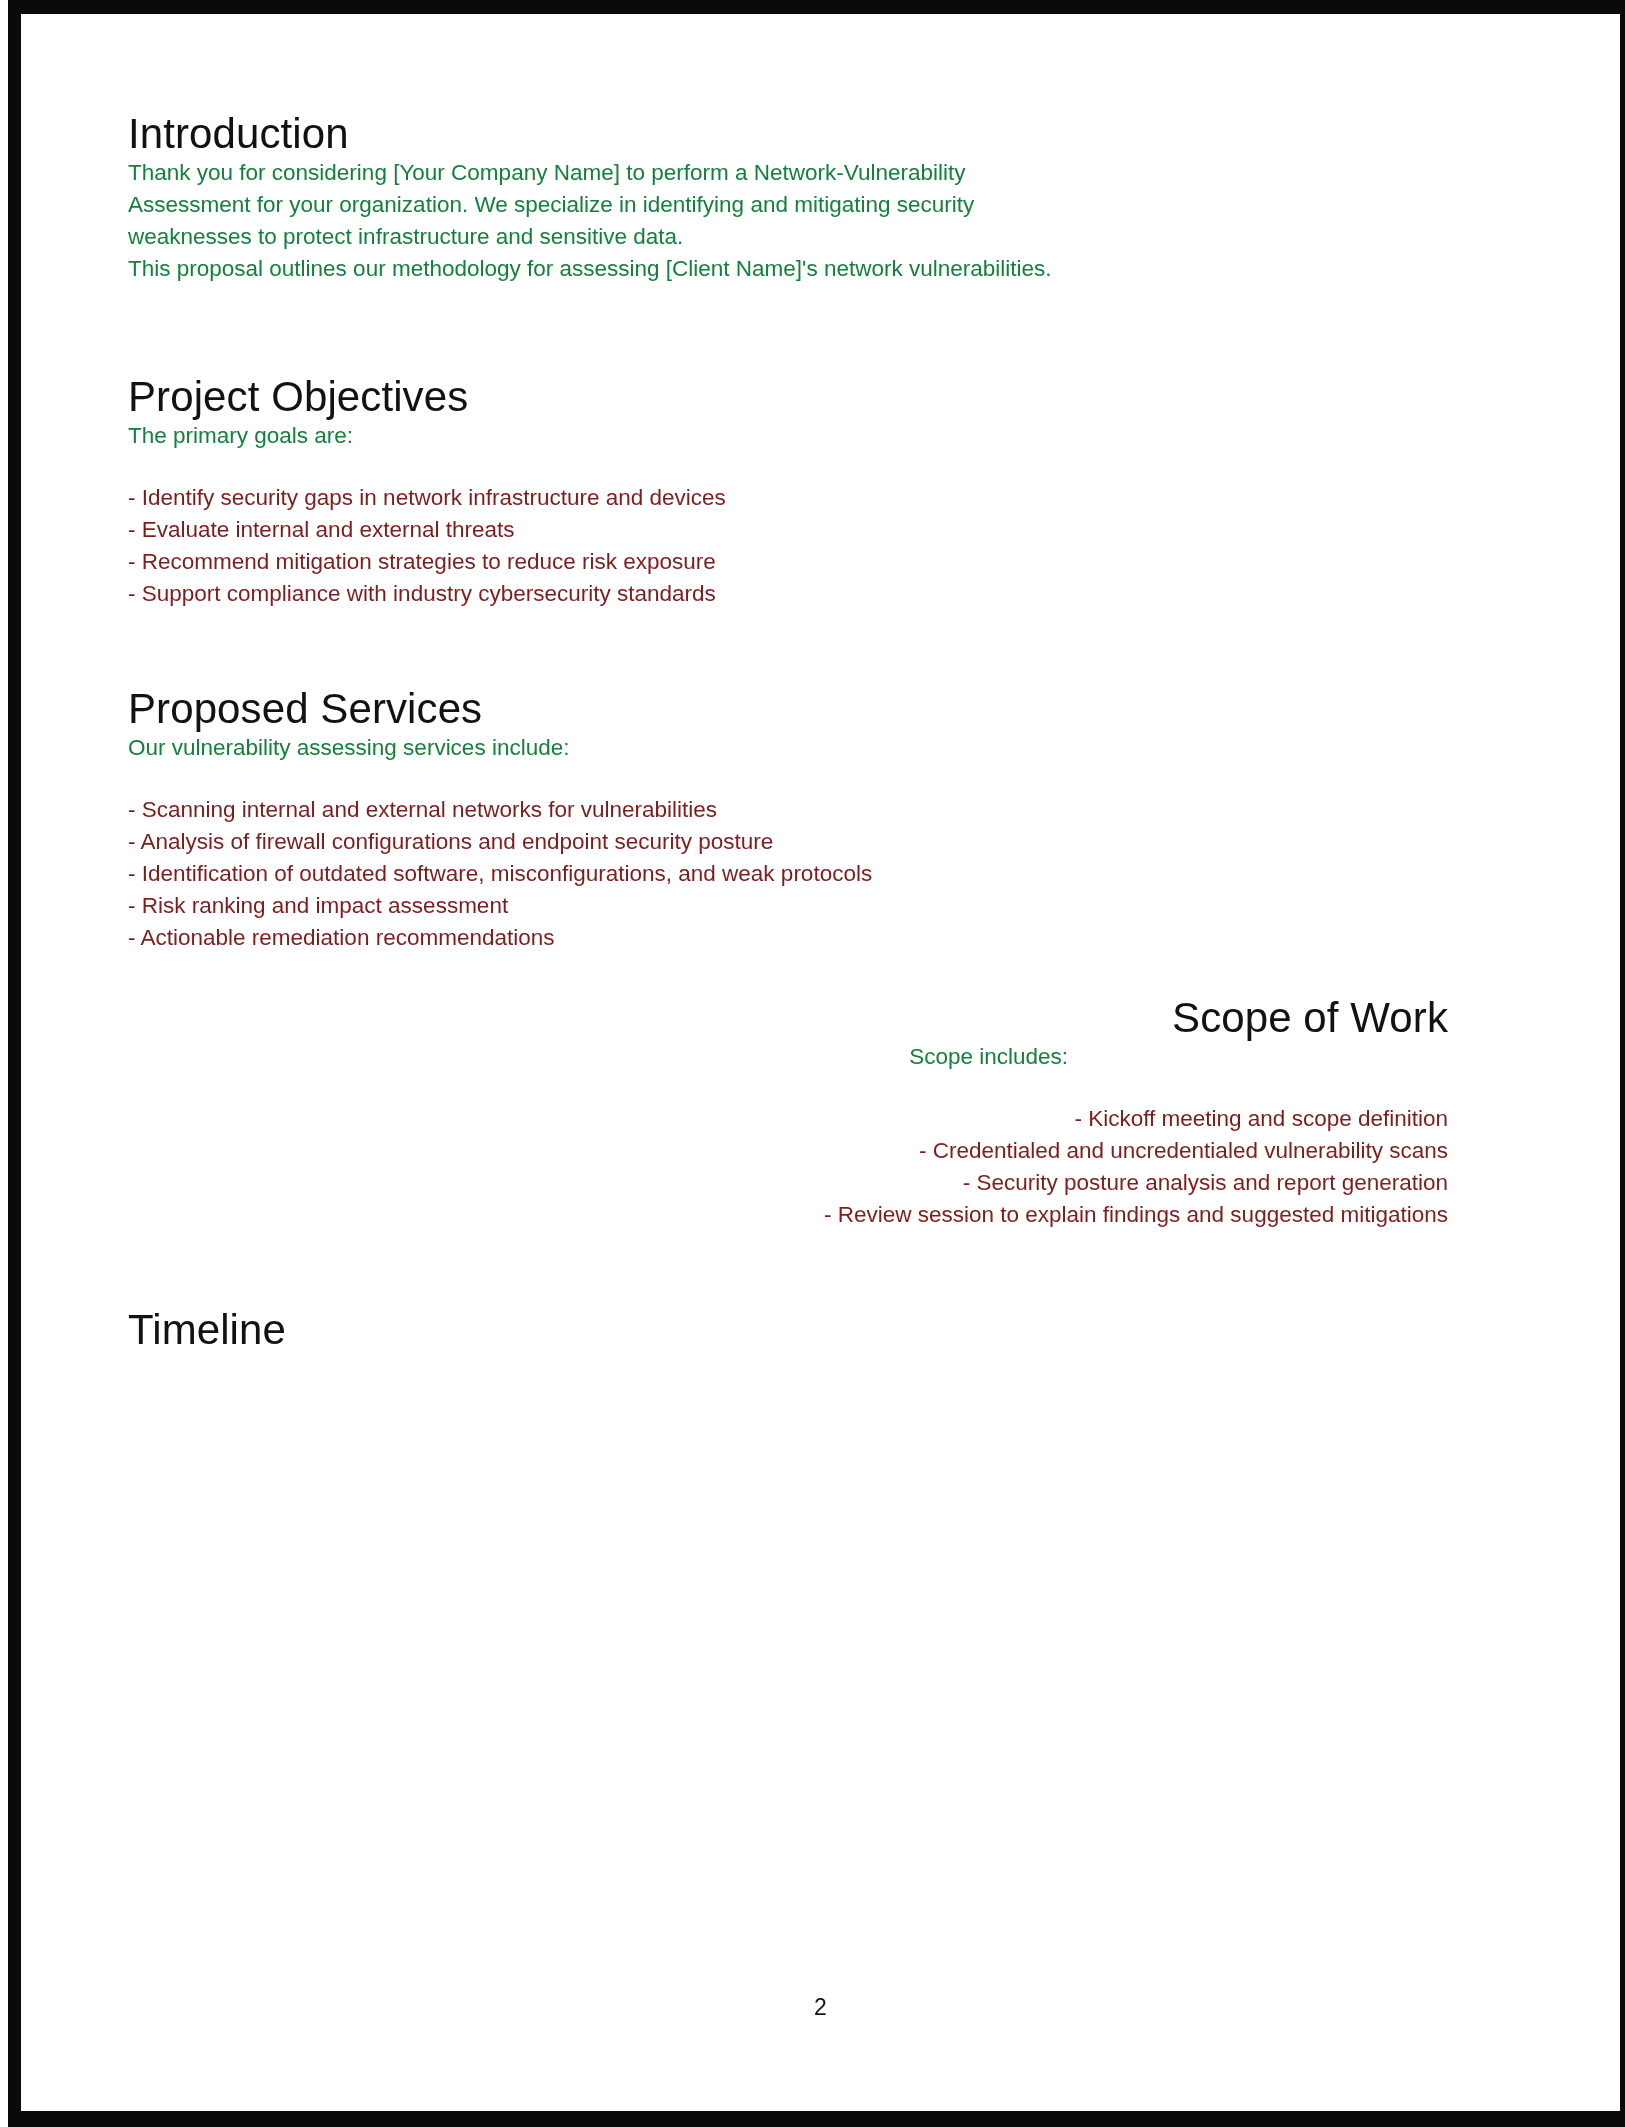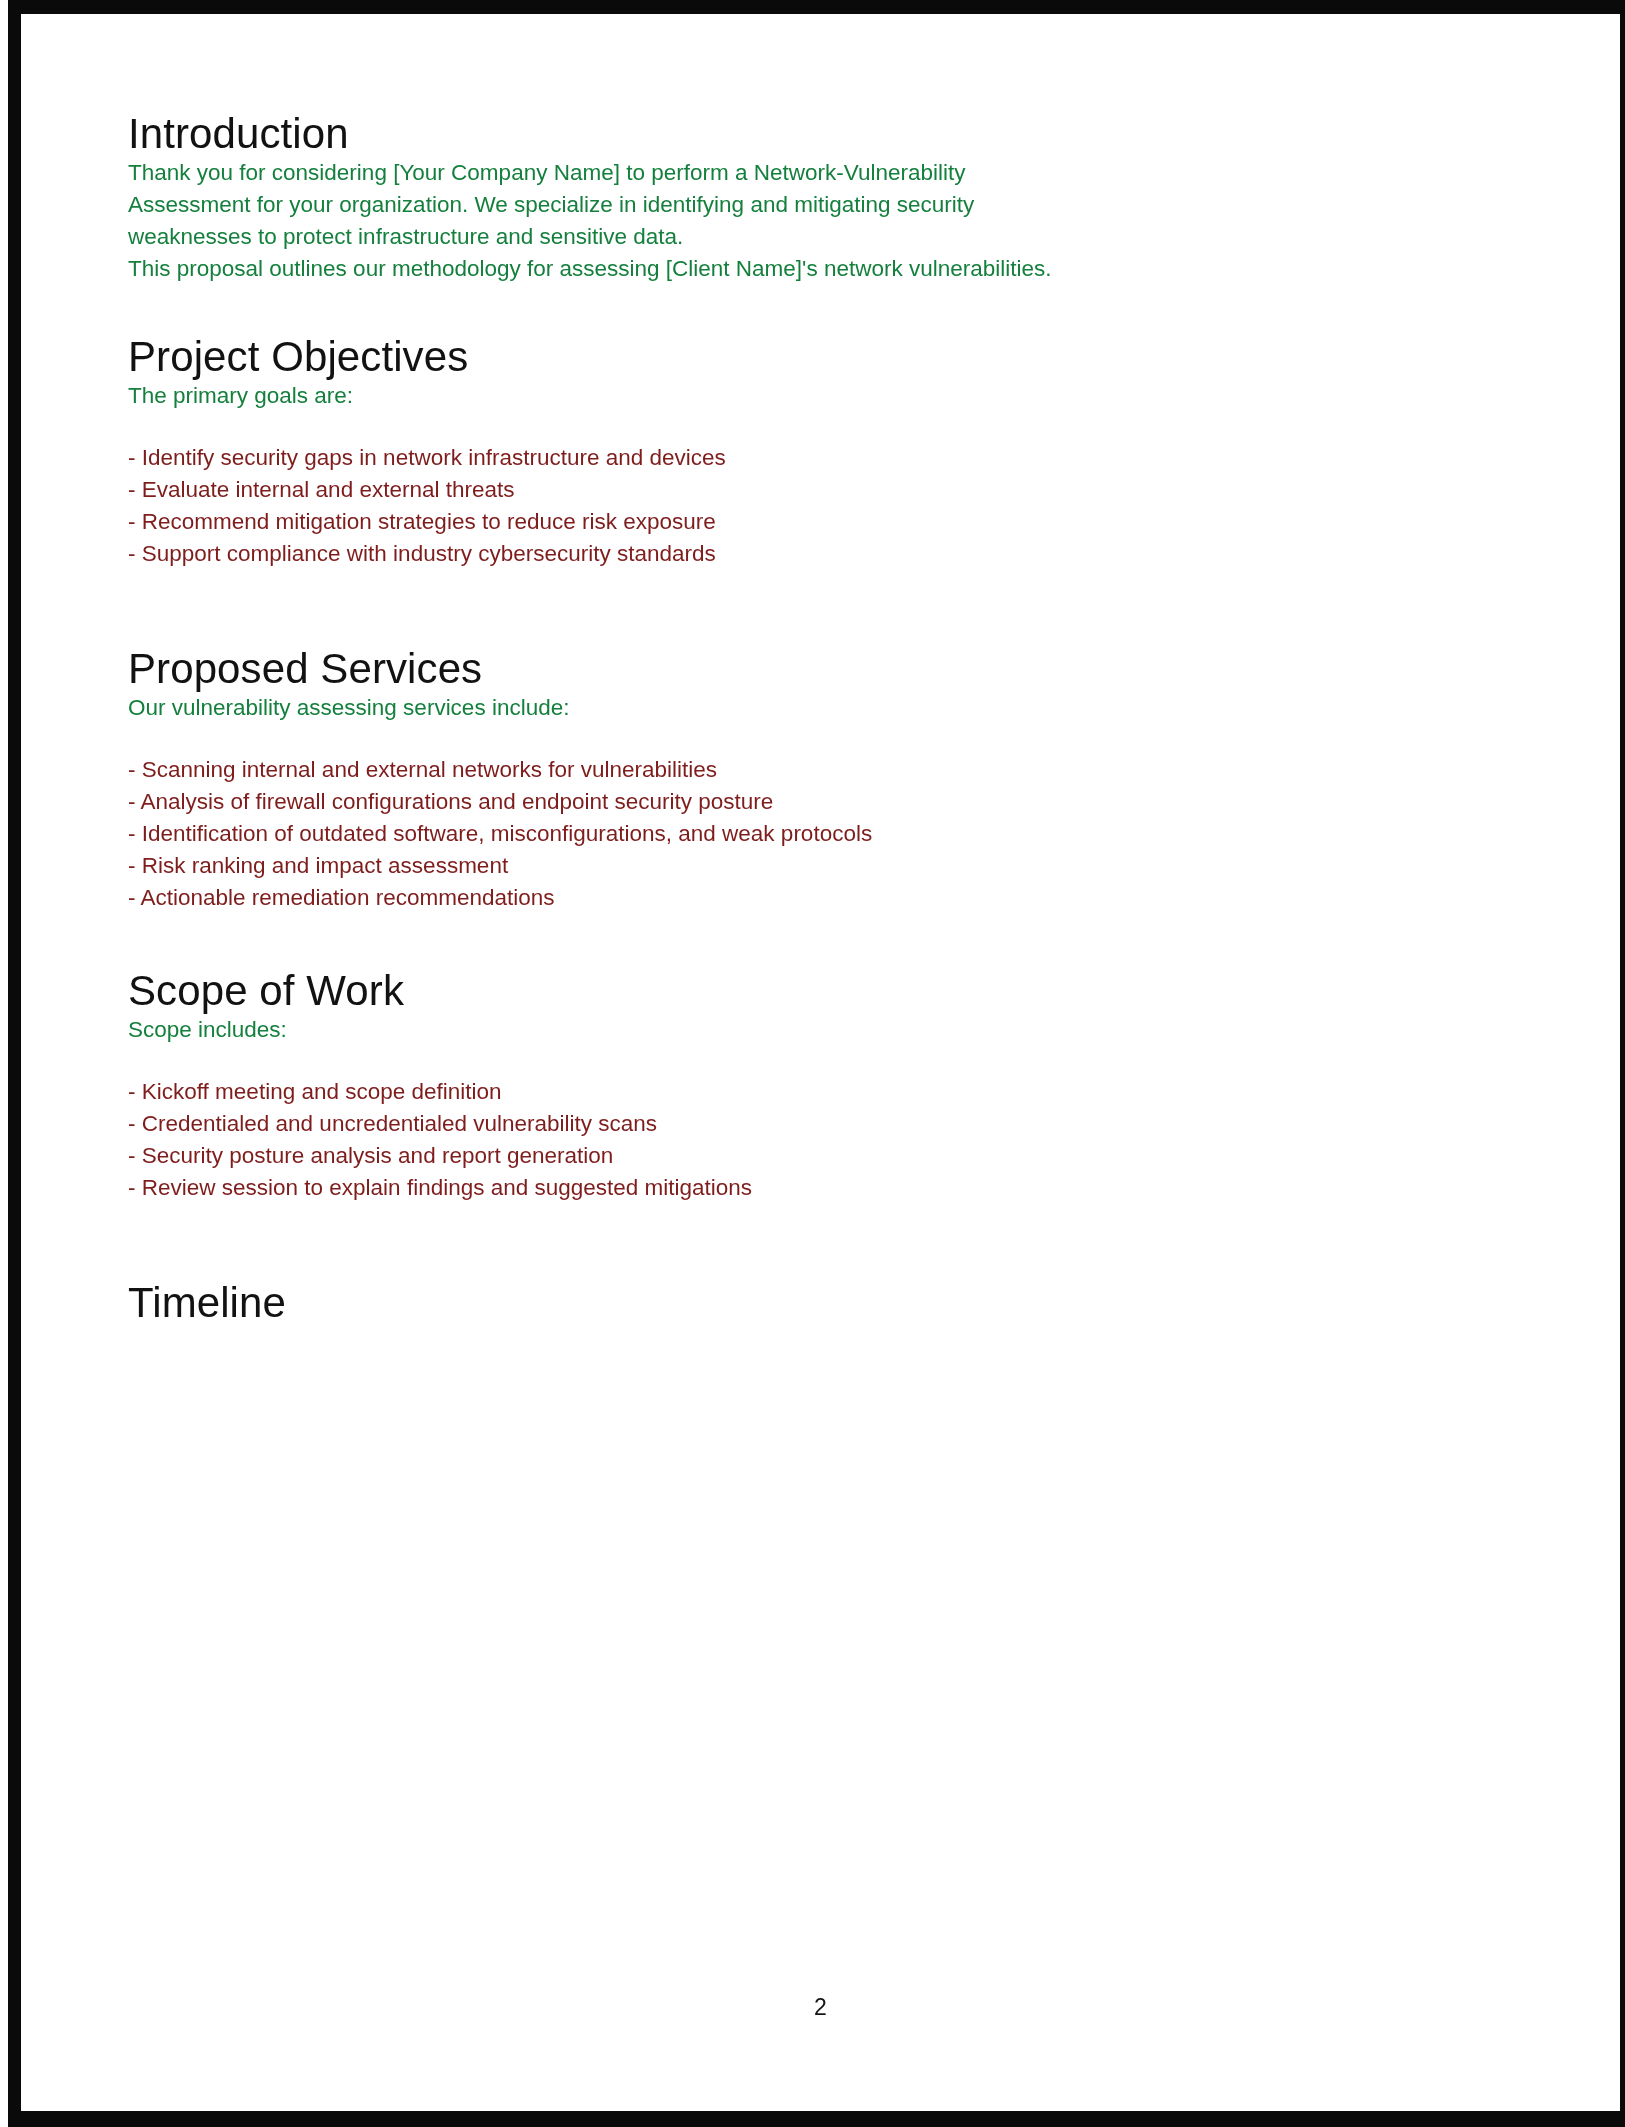--- a/index.html
+++ b/index.html
@@ -49,23 +49,23 @@
     font-weight: 400;
     font-size: 42px;
     line-height: 1.12;
     letter-spacing: 0.1px;
     color: #121212;
     margin: 0;
   }
 
   
   .sec-intro           { margin-top: 0px; }
-  .sec-objectives      { margin-top: 48px; }
+  .sec-objectives      { margin-top: 88px; }
   .sec-services        { margin-top: 75px; }
-  .sec-scope           { margin-top: 53px; }
+  .sec-scope           { margin-top: 40px; text-align: right; }
   .sec-timeline        { margin-top: 75px; }
 
   p.body-text {
     font-family: "Liberation Sans", sans-serif;
     font-size: 22.5px;
     line-height: 32px;
     color: #15803d;
     margin: 0;
     max-width: 940px;
   }

